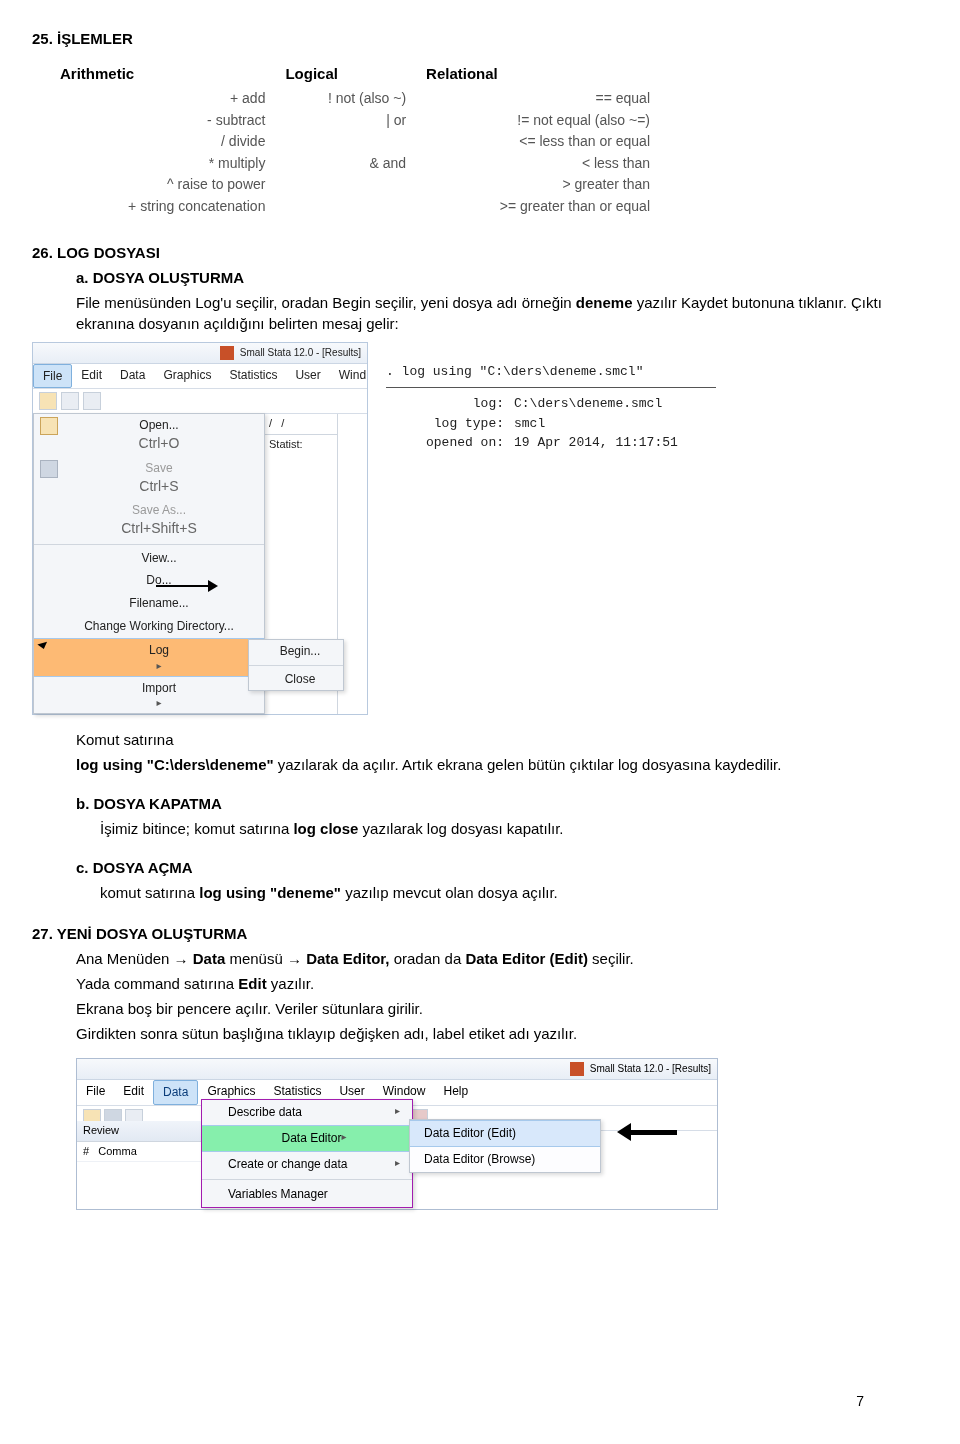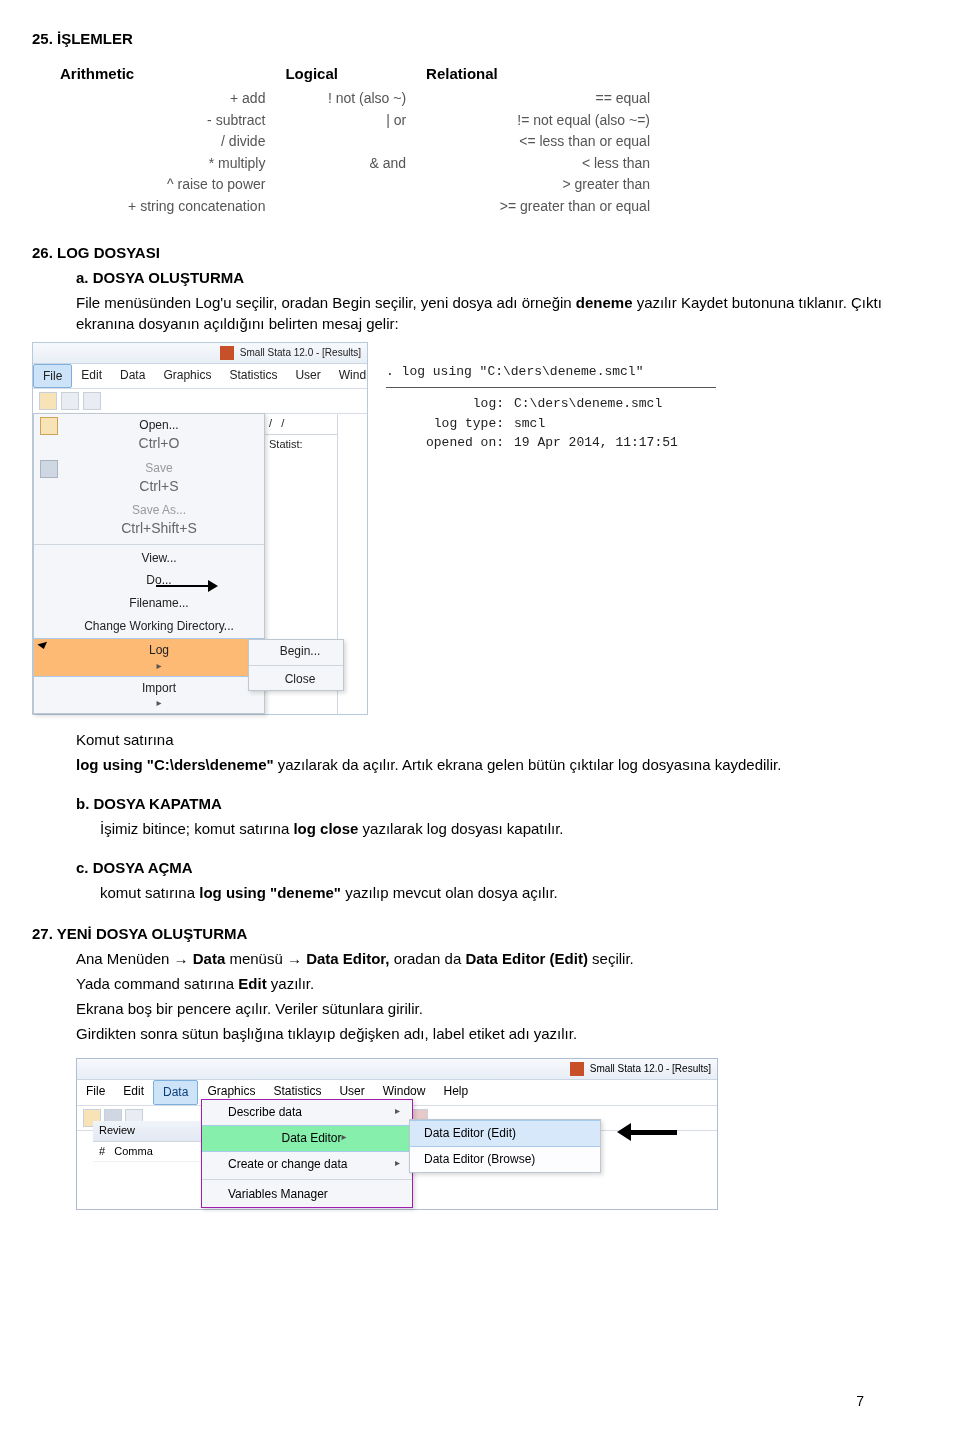--- a/index.html
+++ b/index.html
@@ -52,21 +52,21 @@
   .log-output .kv { display: flex; }
   .log-output .k { width: 118px; text-align: right; padding-right: 10px; }
   .side-panel { border-right: 1px solid #cfd6df; width: 72px; font-size: 11px; }
   .side-panel .row { padding: 2px 4px; }
   .side-panel .hdr { border-bottom: 1px solid #cfd6df; }
 
   
   .shot2 { margin: 14px 0 8px 44px; border: 1px solid #aebdd2; width: 640px; font-family: "Segoe UI", Tahoma, sans-serif; font-size: 12px; background: #fff; position: relative; }
   .shot2 .menubar span.hl2 { background: #cde3f8; border: 1px solid #7fb0dd; border-radius: 2px; color: #0b3d7a; }
   .toolbar2 { display: flex; gap: 3px; padding: 3px 6px; border-bottom: 1px solid #d6dde7; align-items: center; }
-  .panel-left { position: absolute; left: 16px; top: 62px; width: 124px; border-right: 1px solid #cfd6df; font-size: 11px; background: #fff; }
+  .panel-left { position: absolute; left: 0; top: 62px; width: 124px; border-right: 1px solid #cfd6df; font-size: 11px; background: #fff; }
   .panel-left .hdr2 { background: linear-gradient(#f0f4fa,#e2e9f3); padding: 2px 6px; border-bottom: 1px solid #cfd6df; }
   .panel-left .row2 { padding: 2px 6px; border-bottom: 1px solid #eef1f6; }
   .data-dd { position: absolute; left: 124px; top: 40px; width: 210px; border: 1px solid #a21caf; background: #f4f6f9; box-shadow: 2px 2px 4px rgba(0,0,0,0.15); }
   .data-dd .dd-item2 { display: flex; justify-content: space-between; padding: 4px 12px 4px 26px; font-size: 12px; }
   .data-dd .dd-item2.hl { background: #86efac; border-top: 1px solid #a6c9ec; border-bottom: 1px solid #a6c9ec; justify-content: center; }
   .sub2 { position: absolute; left: 332px; top: 60px; width: 190px; border: 1px solid #bfc7d1; background: #fdfdff; box-shadow: 2px 2px 4px rgba(0,0,0,0.15); }
   .sub2 .s2item { padding: 4px 14px; font-size: 12px; }
   .sub2 .s2item.hl { background: #d8e8fb; border-top: 1px solid #a6c9ec; border-bottom: 1px solid #a6c9ec; }
   .big-arrow { position: absolute; left: 536px; top: 64px; width: 72px; height: 18px; }
   .big-arrow::before { content: ""; position: absolute; left: 16px; top: 7px; width: 48px; height: 5px; background: #000; }

